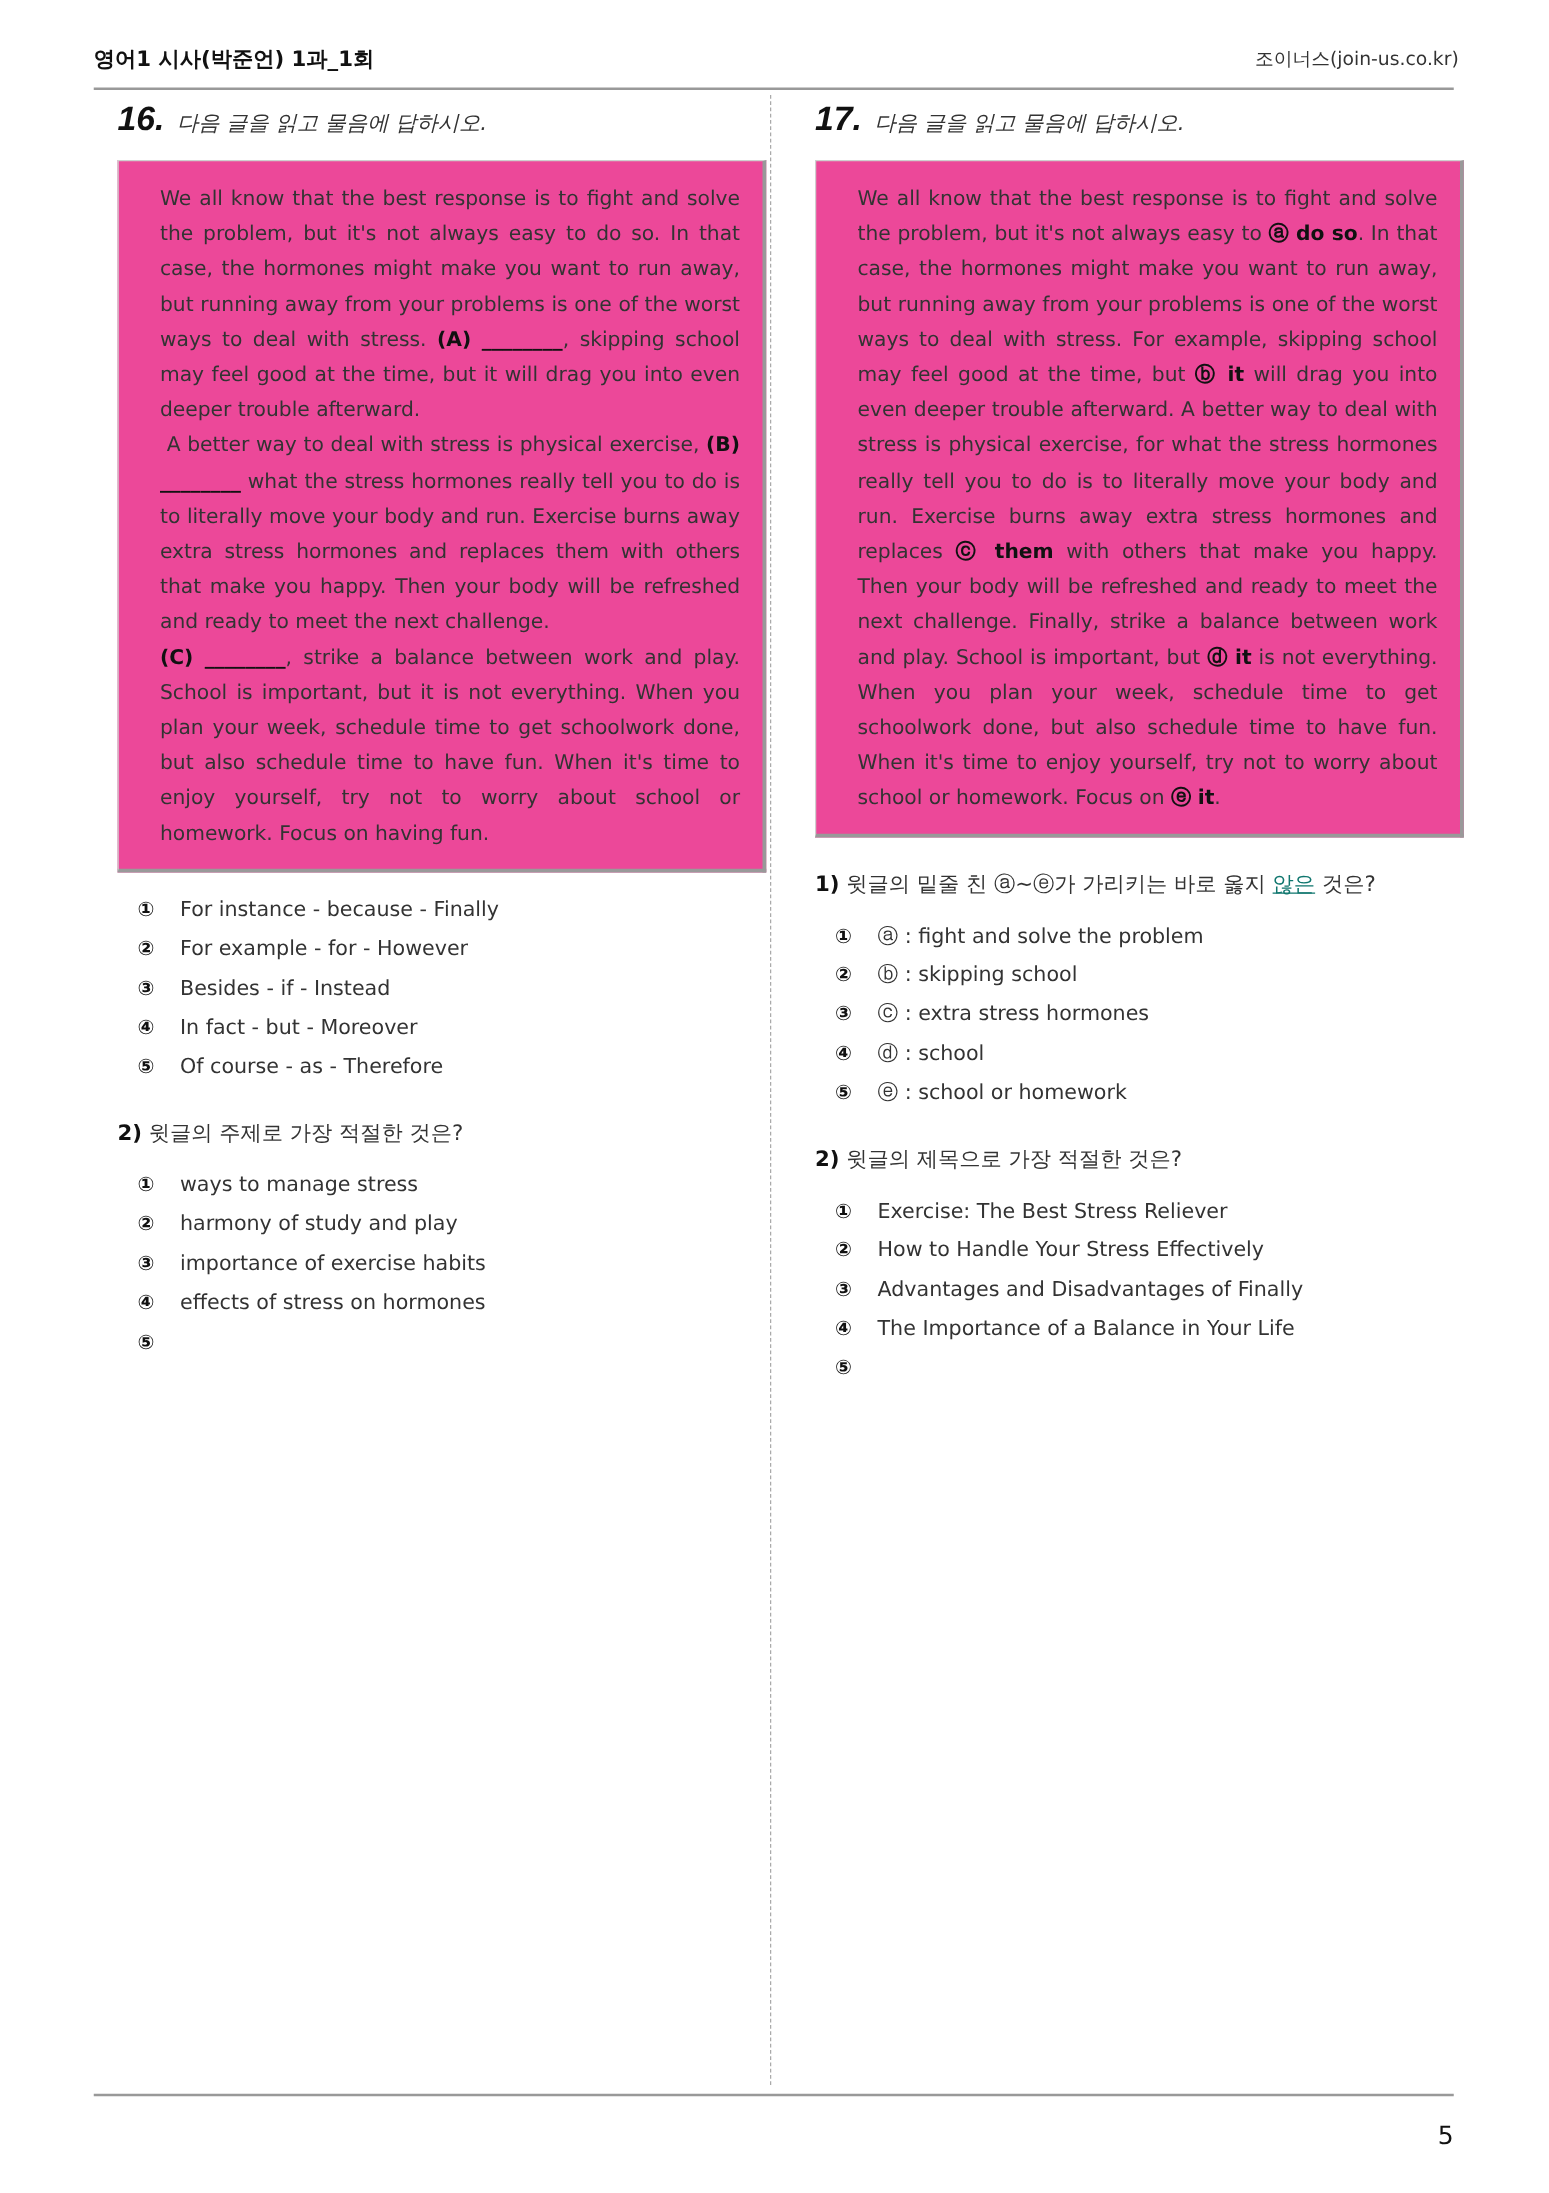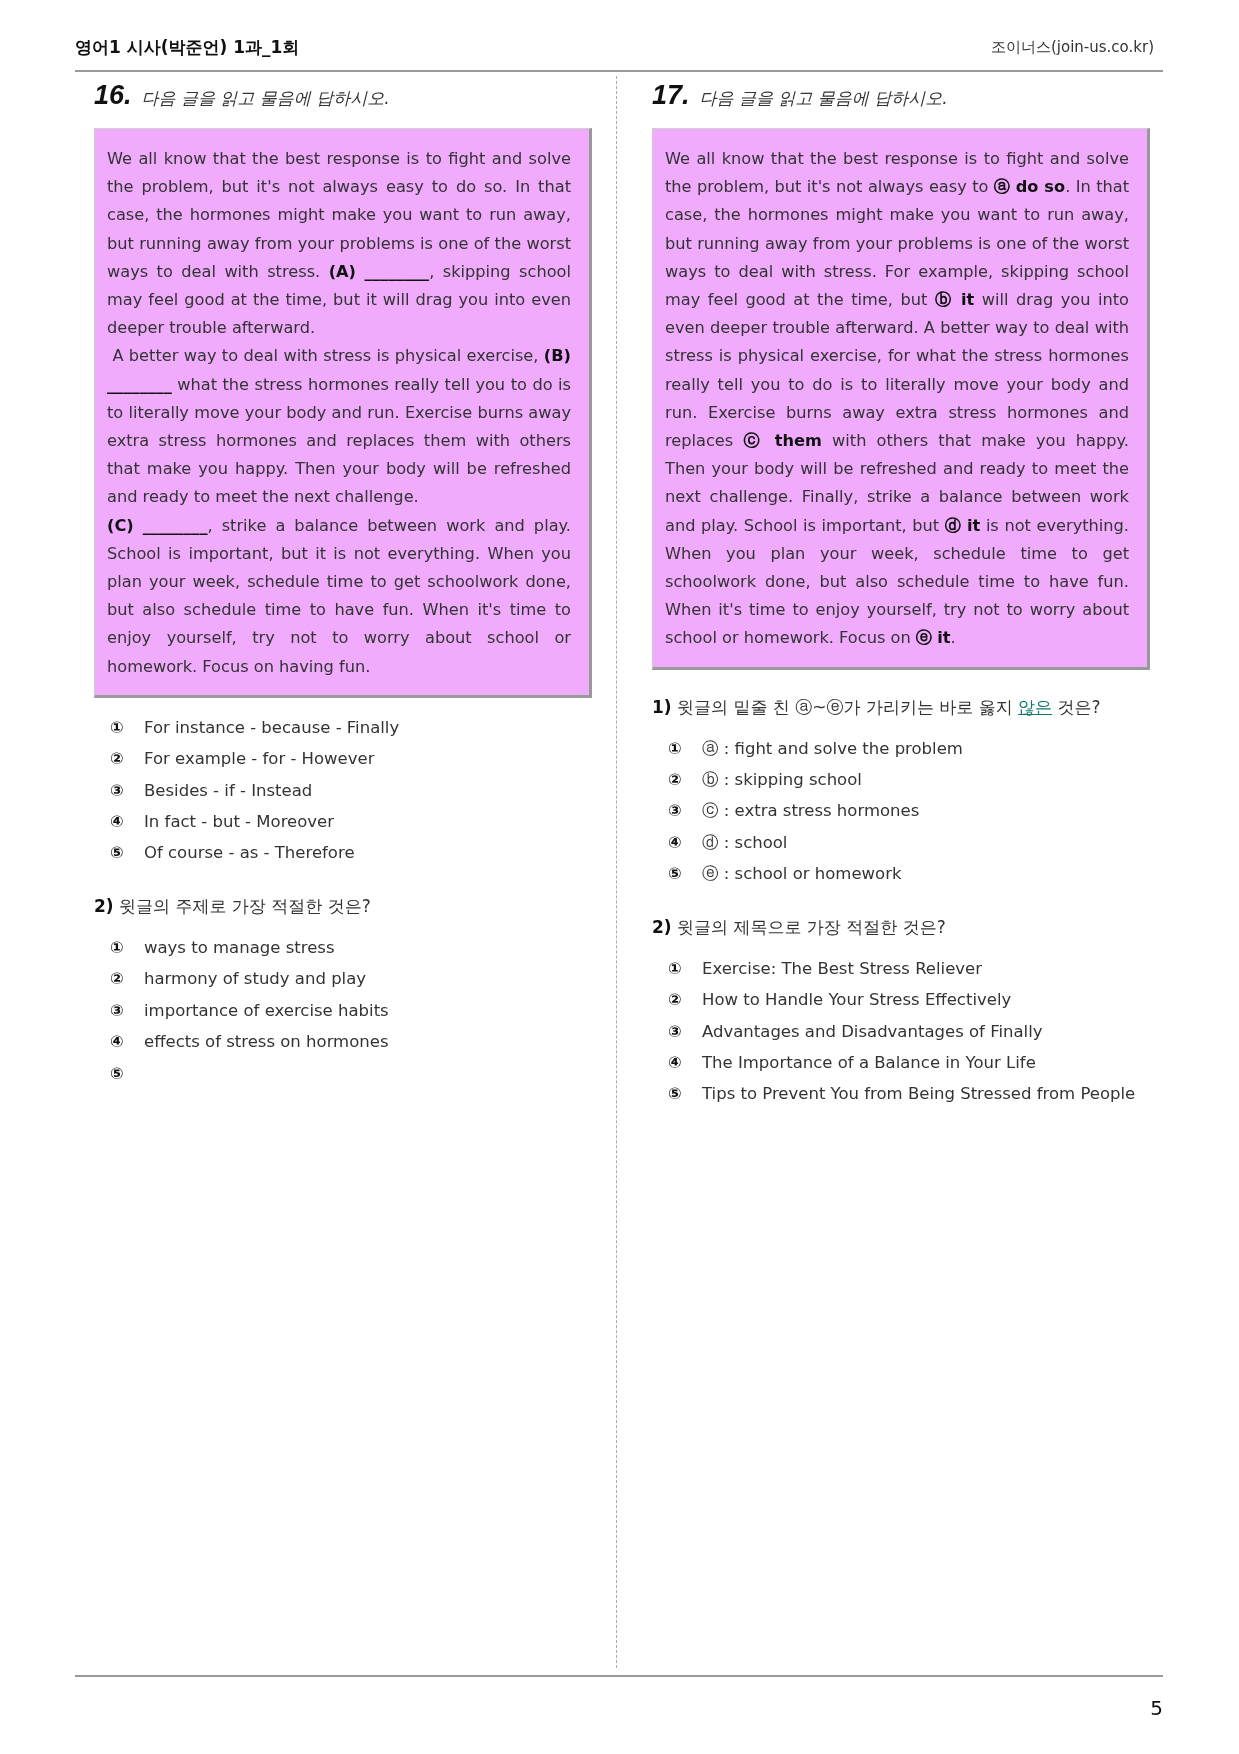--- a/index.html
+++ b/index.html
@@ -1,34 +1,34 @@
 <!DOCTYPE html>
 <html><head>
 <meta charset="utf-8">
 <style>
   html, body { margin:0; padding:0; background:#ffffff; }
   body { width:1239px; height:1754px; position:relative; overflow:hidden;
          font-family:"DejaVu Sans", "Liberation Sans", sans-serif; color:#222; }
   .header-title { position:absolute; left:75px; top:36px; font-weight:bold; font-size:17px; color:#111; }
-  .header-site { position:absolute; right:85px; top:38px; font-size:15px; color:#333; }
+  .header-site { position:absolute; right:72px; top:38px; font-size:15px; color:#333; }
   .header-rule { position:absolute; left:75px; right:76px; top:70px; border-top:2px solid #999; }
   .footer-rule { position:absolute; left:75px; right:76px; top:1675px; border-top:2px solid #999; }
   .page-num { position:absolute; right:76px; top:1696px; font-size:20px; color:#111; }
   .col-divider { position:absolute; left:616px; top:76px; height:1592px; border-left:1px dashed #aaa; }
 
   .col { position:absolute; top:80px; width:520px; }
   .col.left { left:94px; }
   .col.right { left:652px; }
 
   .q-head { display:flex; align-items:baseline; height:40px;font-style:italic; }
   .q-num { font-weight:bold; font-size:27px; color:#111; margin-right:10px; font-family:"Liberation Sans", sans-serif; }
   .q-inst { font-size:17px; color:#333; }
 
-  .passage { margin-top:8px; background:#f0abfc; border-top:1px solid #cfcfcf; border-left:1px solid #cfcfcf;
-             border-right:3px solid #999; border-bottom:3px solid #999; padding:16px 18px 14px 12px;
+  .passage { margin-top:8px; background:#ec4899; border-top:1px solid #cfcfcf; border-left:1px solid #cfcfcf;
+             border-right:3px solid #999; border-bottom:3px solid #999; padding:16px 18px 14px 33px;
              font-size:16.2px; line-height:28.2px; text-align:justify; color:#333; }
   .col.left .passage { width:464px; }
   .col.right .passage { width:464px; }
   .passage p { margin:0; }
   .passage b { color:#111; }
   .u { font-weight:bold; color:#111; }
   .mk { font-weight:bold; color:#111; }
 
   .sub-q { font-size:17px; color:#333; margin-top:26px; }
   .sub-q .n { font-weight:bold; color:#111; }
@@ -160,19 +160,18 @@
     <li>
         <span class="c">③</span>
         <span>Advantages and Disadvantages of Finally</span>
       </li>
     <li>
         <span class="c">④</span>
         <span>The Importance of a Balance in Your Life</span>
       </li>
     <li>
         <span class="c">⑤</span>
-        <span>Tips to Prevent You from Being Stressed from People</span>
       </li>
   </ul>
 </div>
 
 <div class="footer-rule"></div>
 <div class="page-num">5</div>
 
 </body></html>

